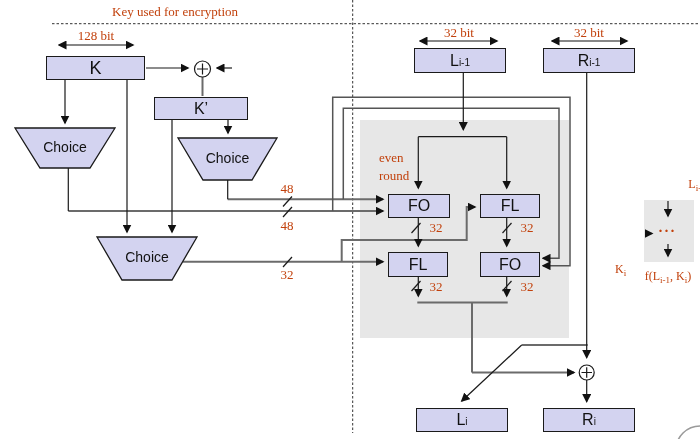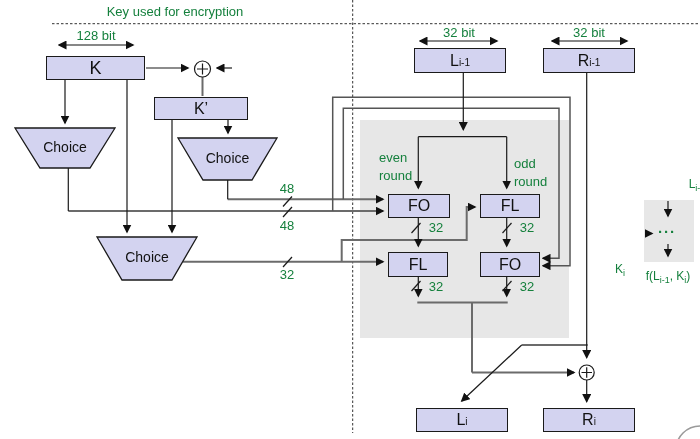--- a/index.html
+++ b/index.html
@@ -1,21 +1,21 @@
 <!DOCTYPE html>
 <html><head>
 <meta charset="utf-8">
 <style>
   html,body{margin:0;padding:0;background:#fff;}
   #canvas{
     position:relative;width:700px;height:439px;background:#ffffff;
     font-family:"Liberation Sans","DejaVu Sans",sans-serif;color:#111;overflow:hidden;
   }
   #wires{position:absolute;left:0;top:0;width:700px;height:439px;}
-  .txt{position:absolute;white-space:nowrap;color:#15803d;}
+  .txt{position:absolute;white-space:nowrap;color:#c2410c;font-family:Liberation Serif, serif;}
   .ctr{text-align:center;}
   .box{
     position:absolute;display:flex;align-items:center;justify-content:center;
     background:#d3d3f0;border:1.4px solid #1a1a1a;box-sizing:border-box;
     font-size:16px;color:#111;
   }
   .box sub{font-size:10px;line-height:1;transform:translateY(2px);}
   .trap-label{position:absolute;text-align:center;font-size:14px;color:#111;}
   .bit{font-size:13px;}
   .small{font-size:12px;}
@@ -140,21 +140,20 @@
   <div class="box" style="left:414px;top:48px;width:92px;height:25px;">
     <span>L</span>
       <sub>i-1</sub>
   </div>
   <div class="box" style="left:543px;top:48px;width:92px;height:25px;">
     <span>R</span>
       <sub>i-1</sub>
   </div>
 
   <div class="txt wrap2" style="left:379px;top:149px;width:46px;">even round</div>
-  <div class="txt wrap2" style="left:514px;top:155px;width:46px;">odd round</div>
 
   <div class="box" style="left:388px;top:194px;width:62px;height:24px;">
     <span>FO</span>
   </div>
   <div class="box" style="left:480px;top:194px;width:60px;height:24px;">
     <span>FL</span>
   </div>
   <div class="box" style="left:388px;top:252px;width:60px;height:25px;">
     <span>FL</span>
   </div>

